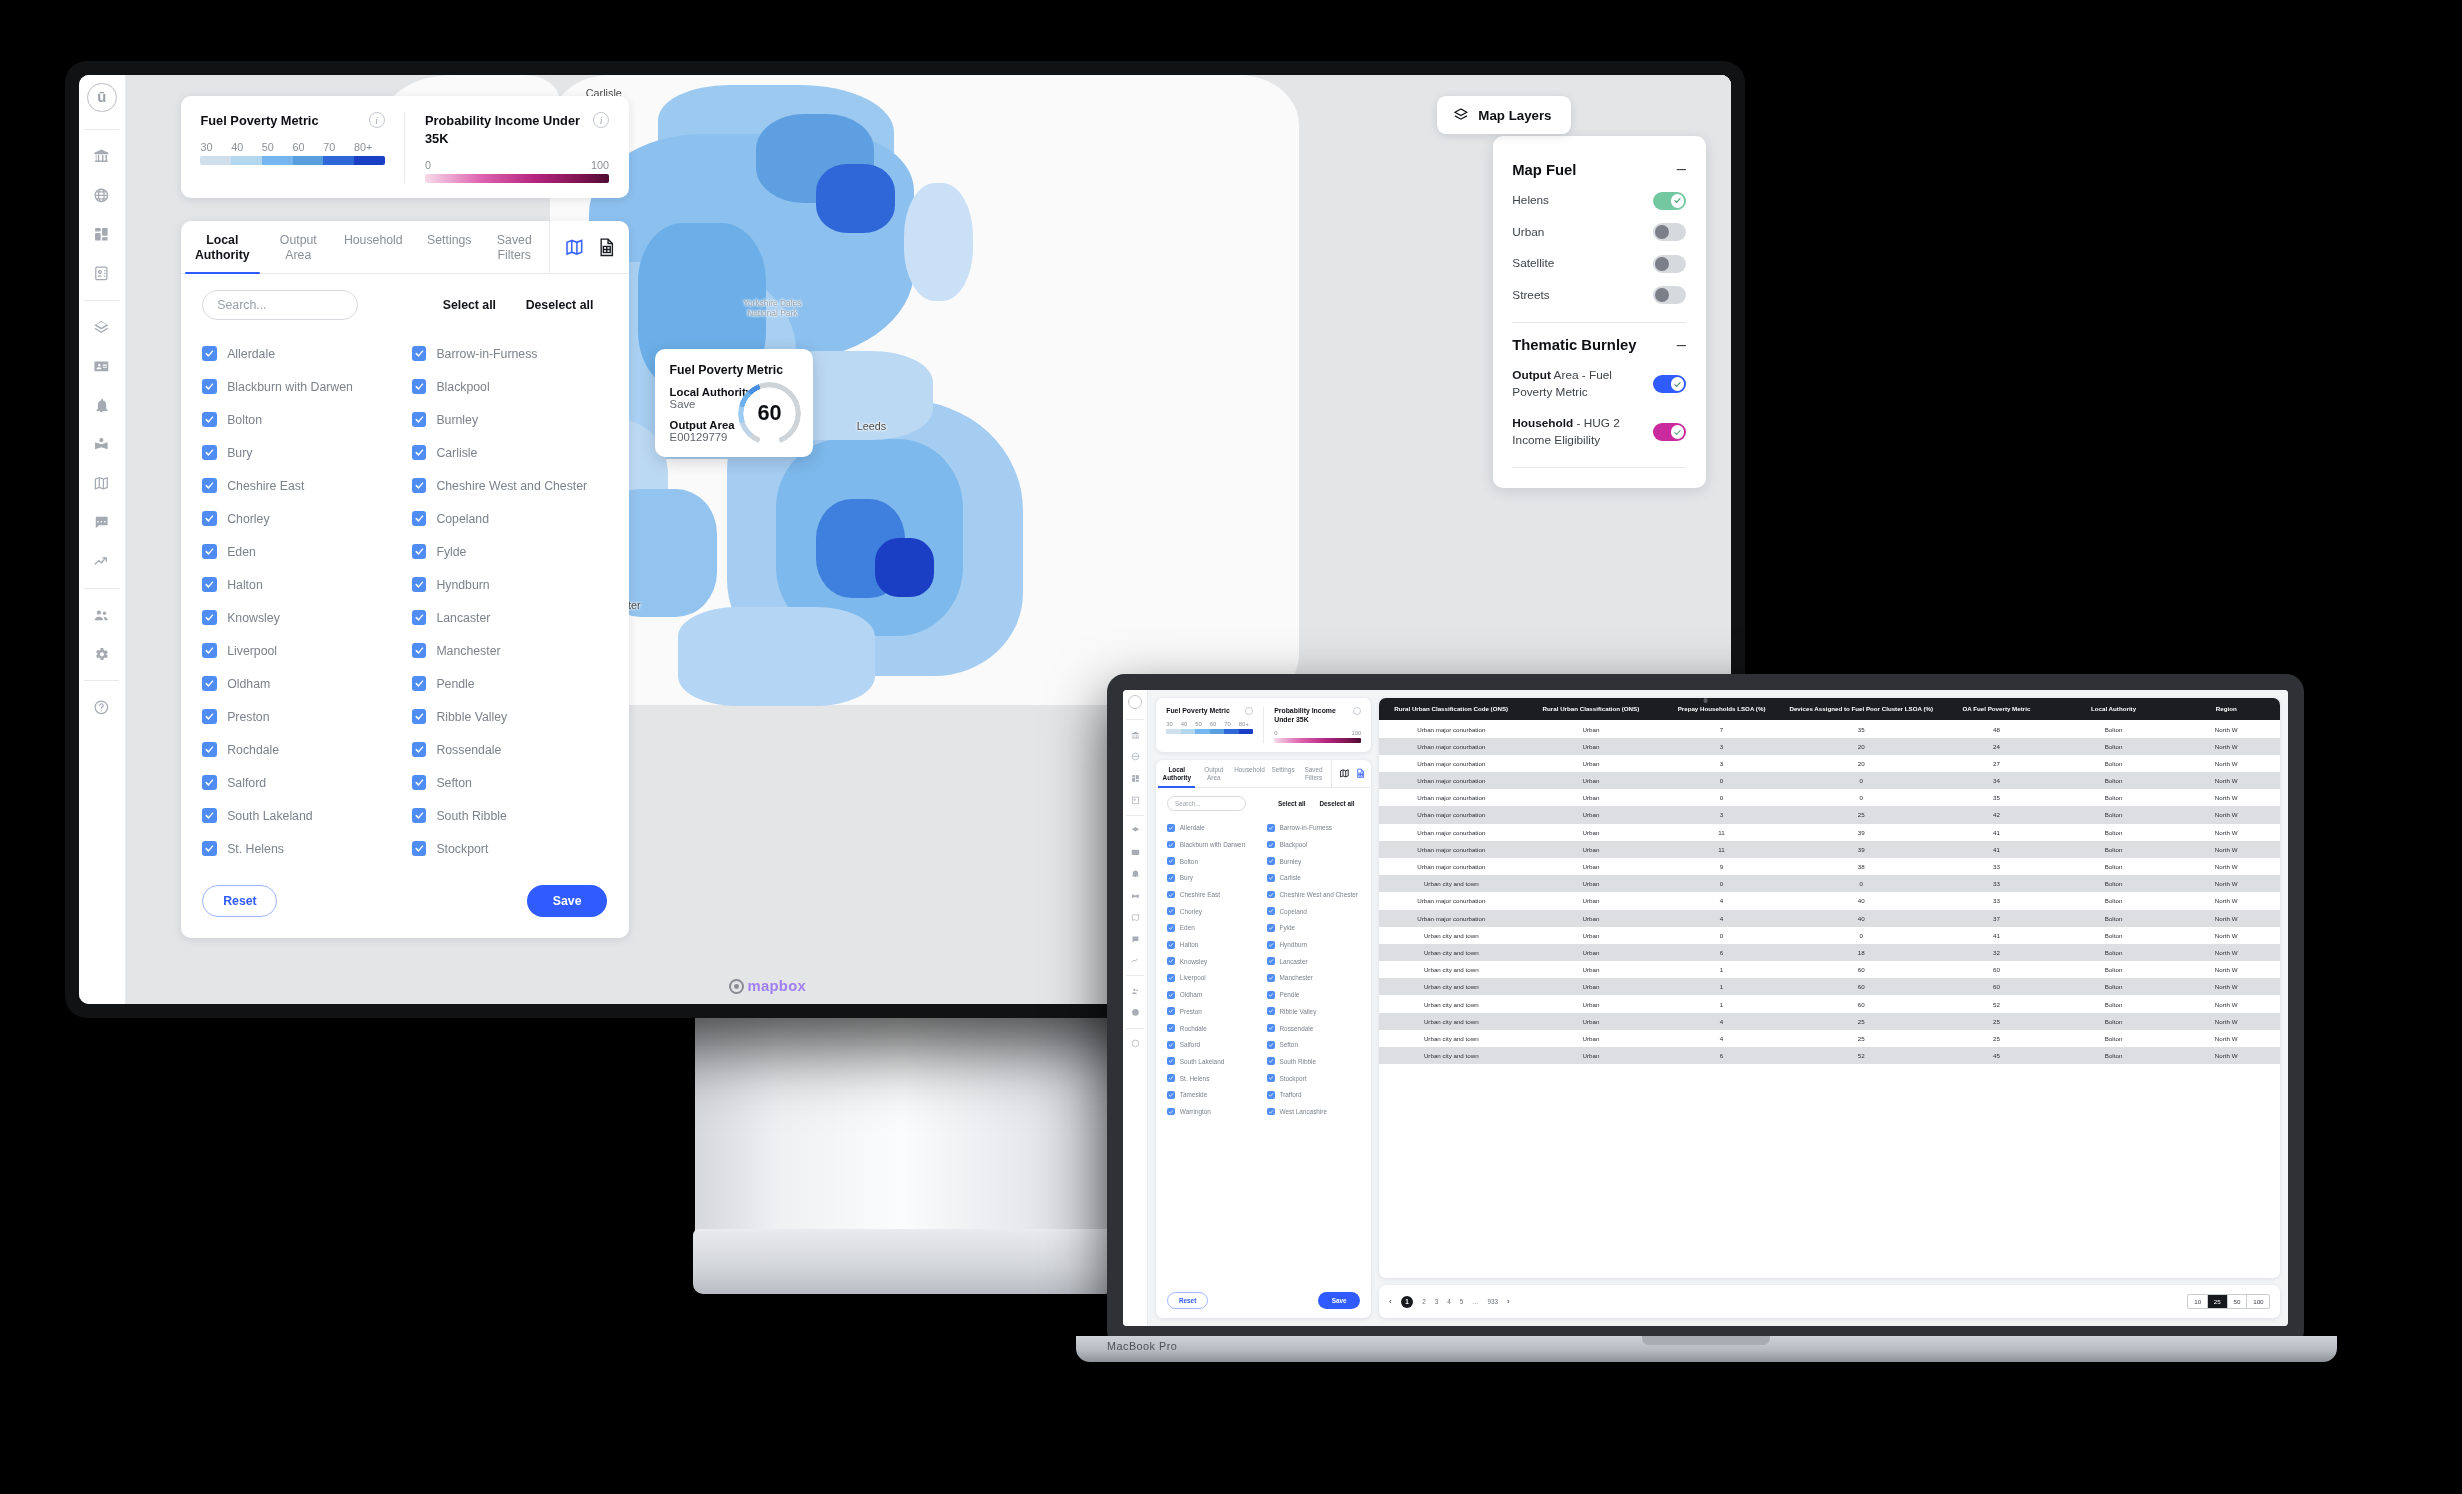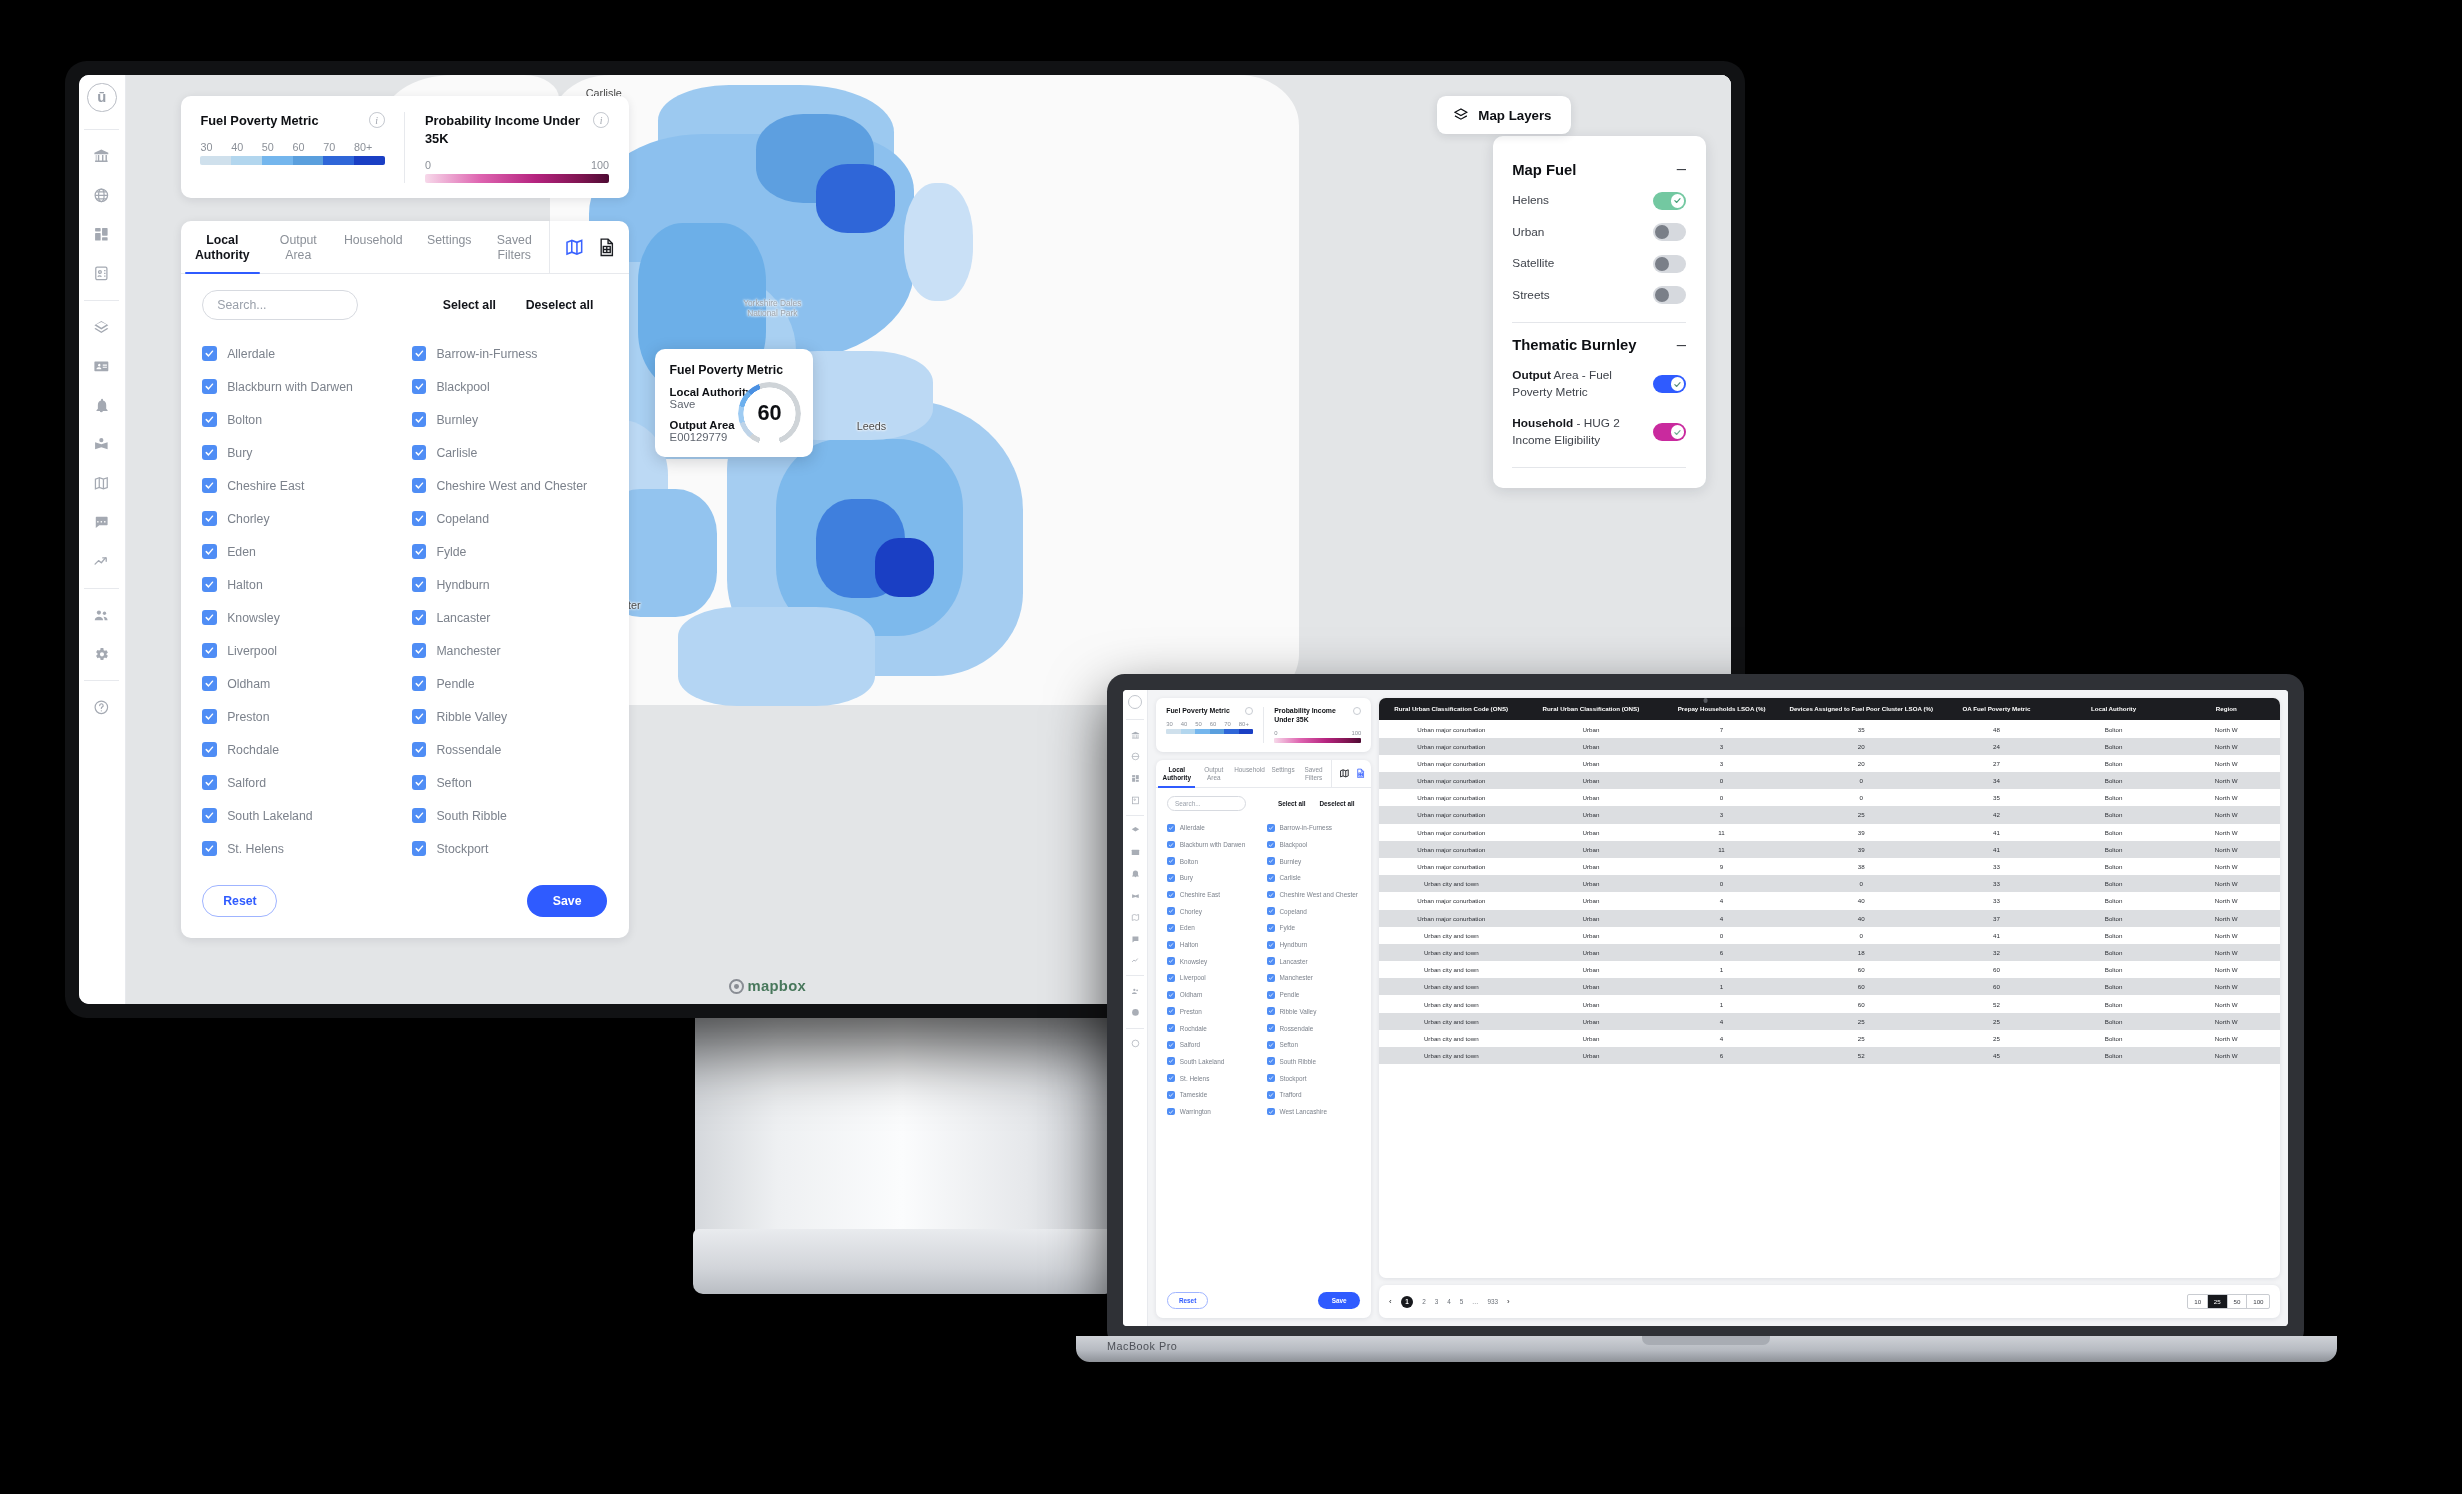--- a/index.html
+++ b/index.html
@@ -69,21 +69,21 @@
   .landmass { position:absolute; background:#fafafa; }
   .choro { position:absolute; border-radius:3px; }
   .city-label {
     position:absolute; font-size:10.8px; color:#4a4a4a; font-weight:500;
     text-shadow: 0 0 3px #fff, 0 0 3px #fff, 0 0 2px #fff;
     white-space:nowrap; pointer-events:none;
   }
   .mapbox-logo {
     position:absolute; left:603px; bottom:9.9px;
     display:flex; align-items:center; gap:3.9px;
-    color:#14532d; font-weight:700; font-size:14.8px; letter-spacing:0.3px;
+    color:#8b5cf6; font-weight:700; font-size:14.8px; letter-spacing:0.3px;
     opacity:.75;
   }
   .mapbox-logo .mb-circle{
     width:14.8px;height:14.8px;border-radius:50%;border:2px solid #6c7079;
     display:flex;align-items:center;justify-content:center;
   }
   .mapbox-logo .mb-circle i{ width:4.9px;height:4.9px;border-radius:50%;background:#6c7079;display:block;}
 
   
   .legend-card {

